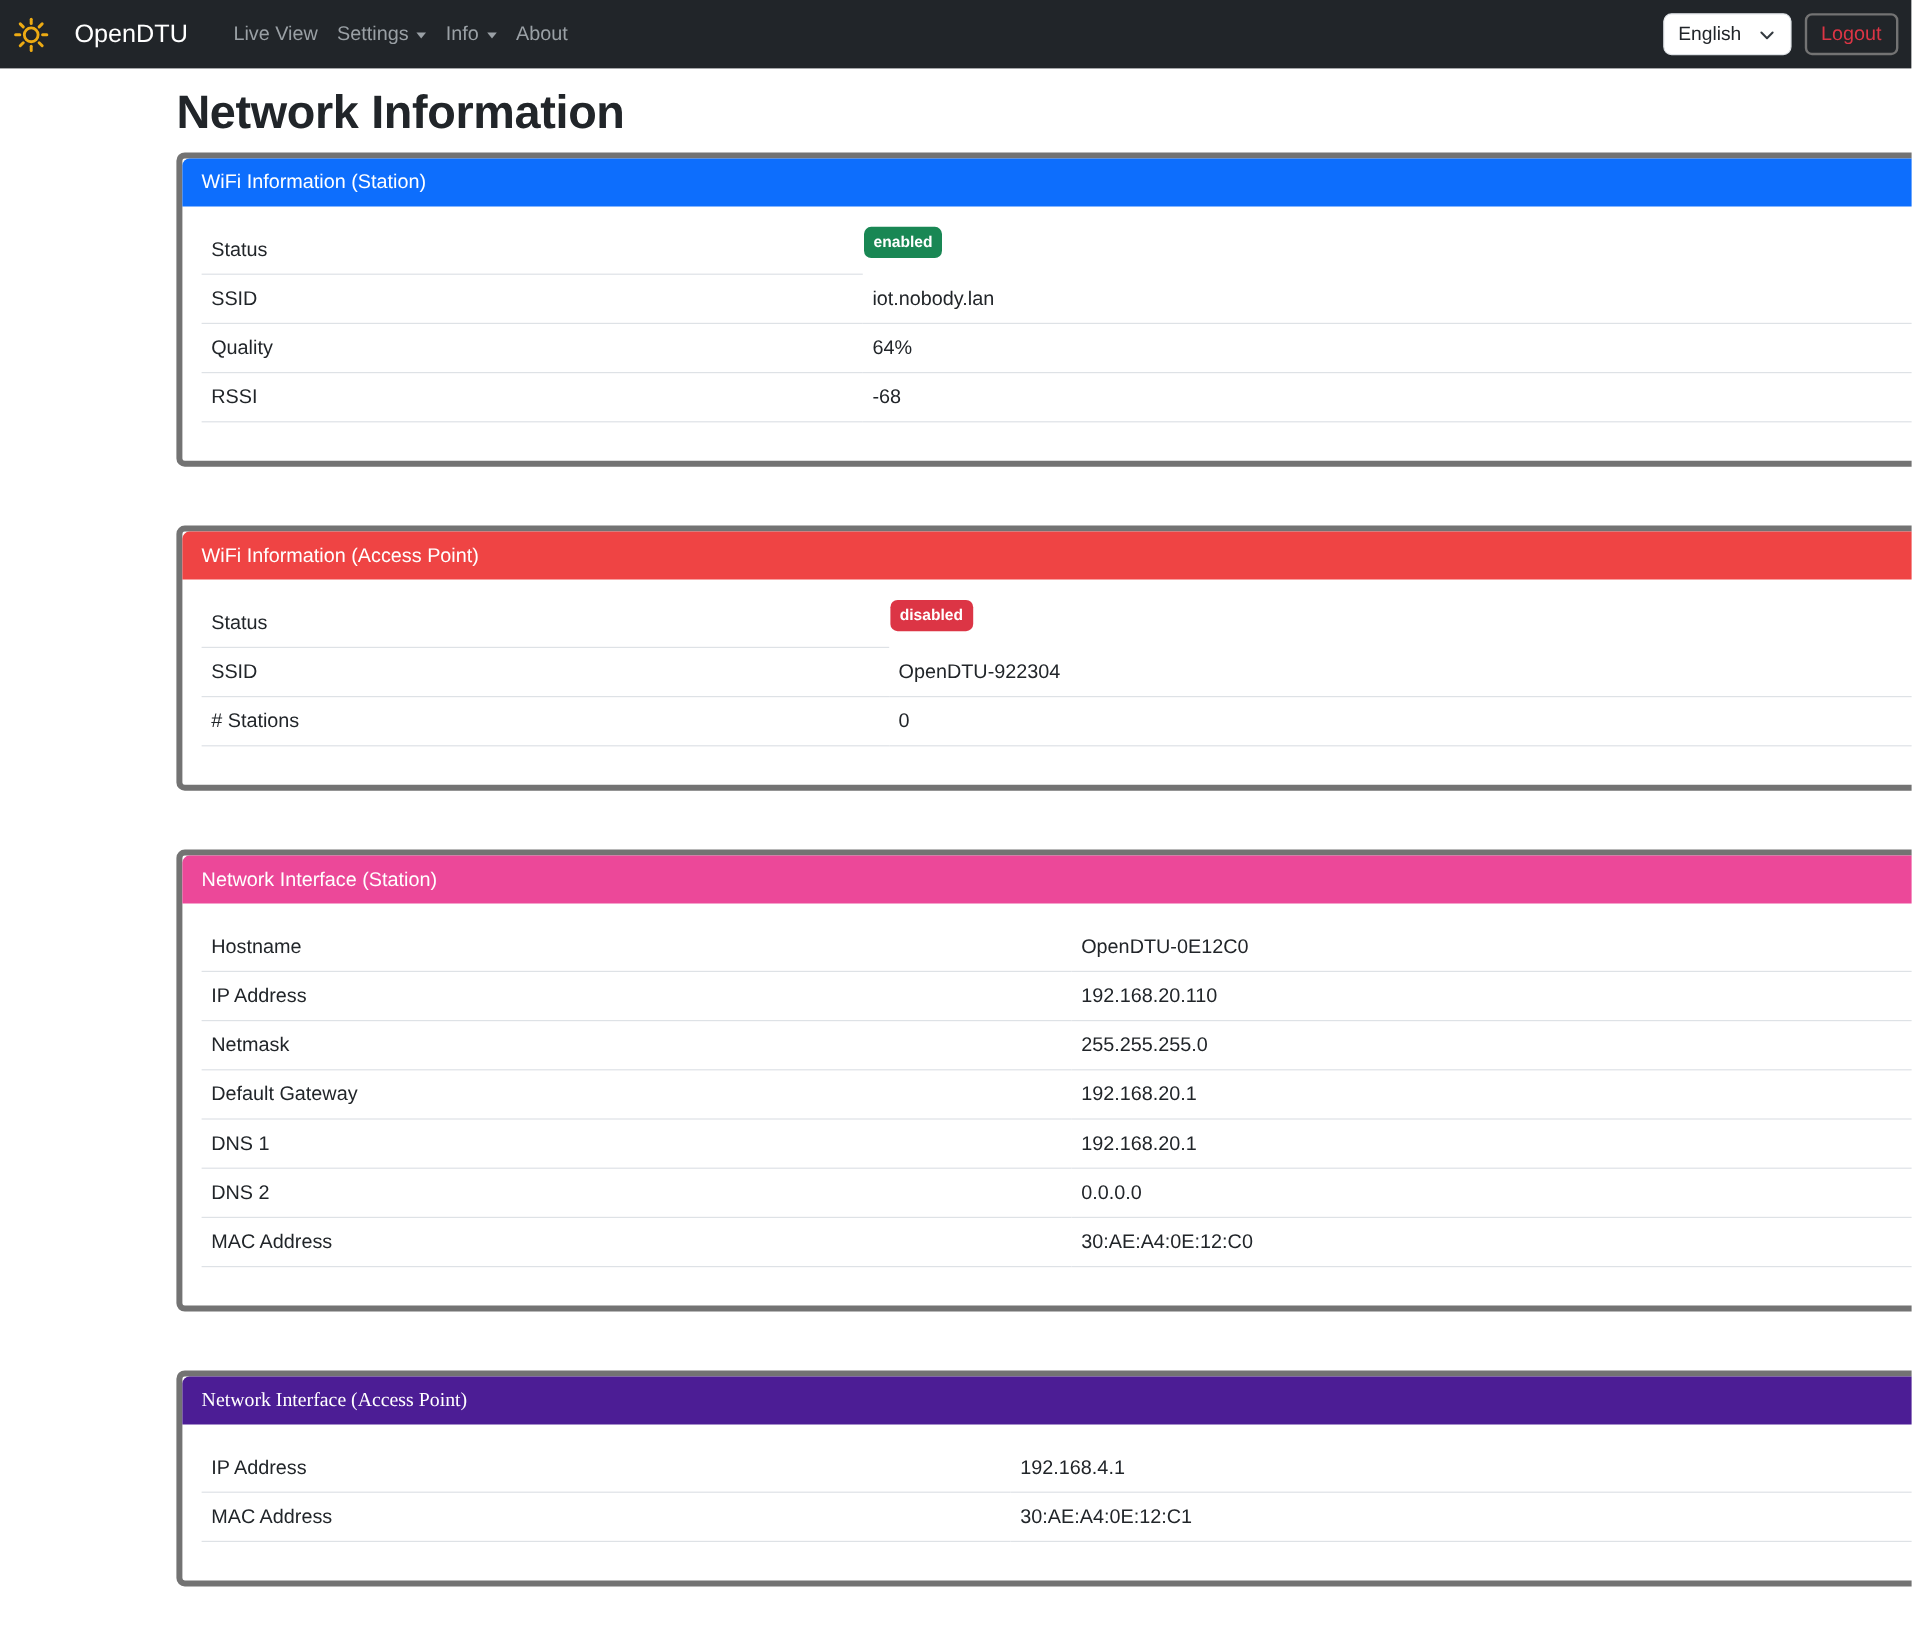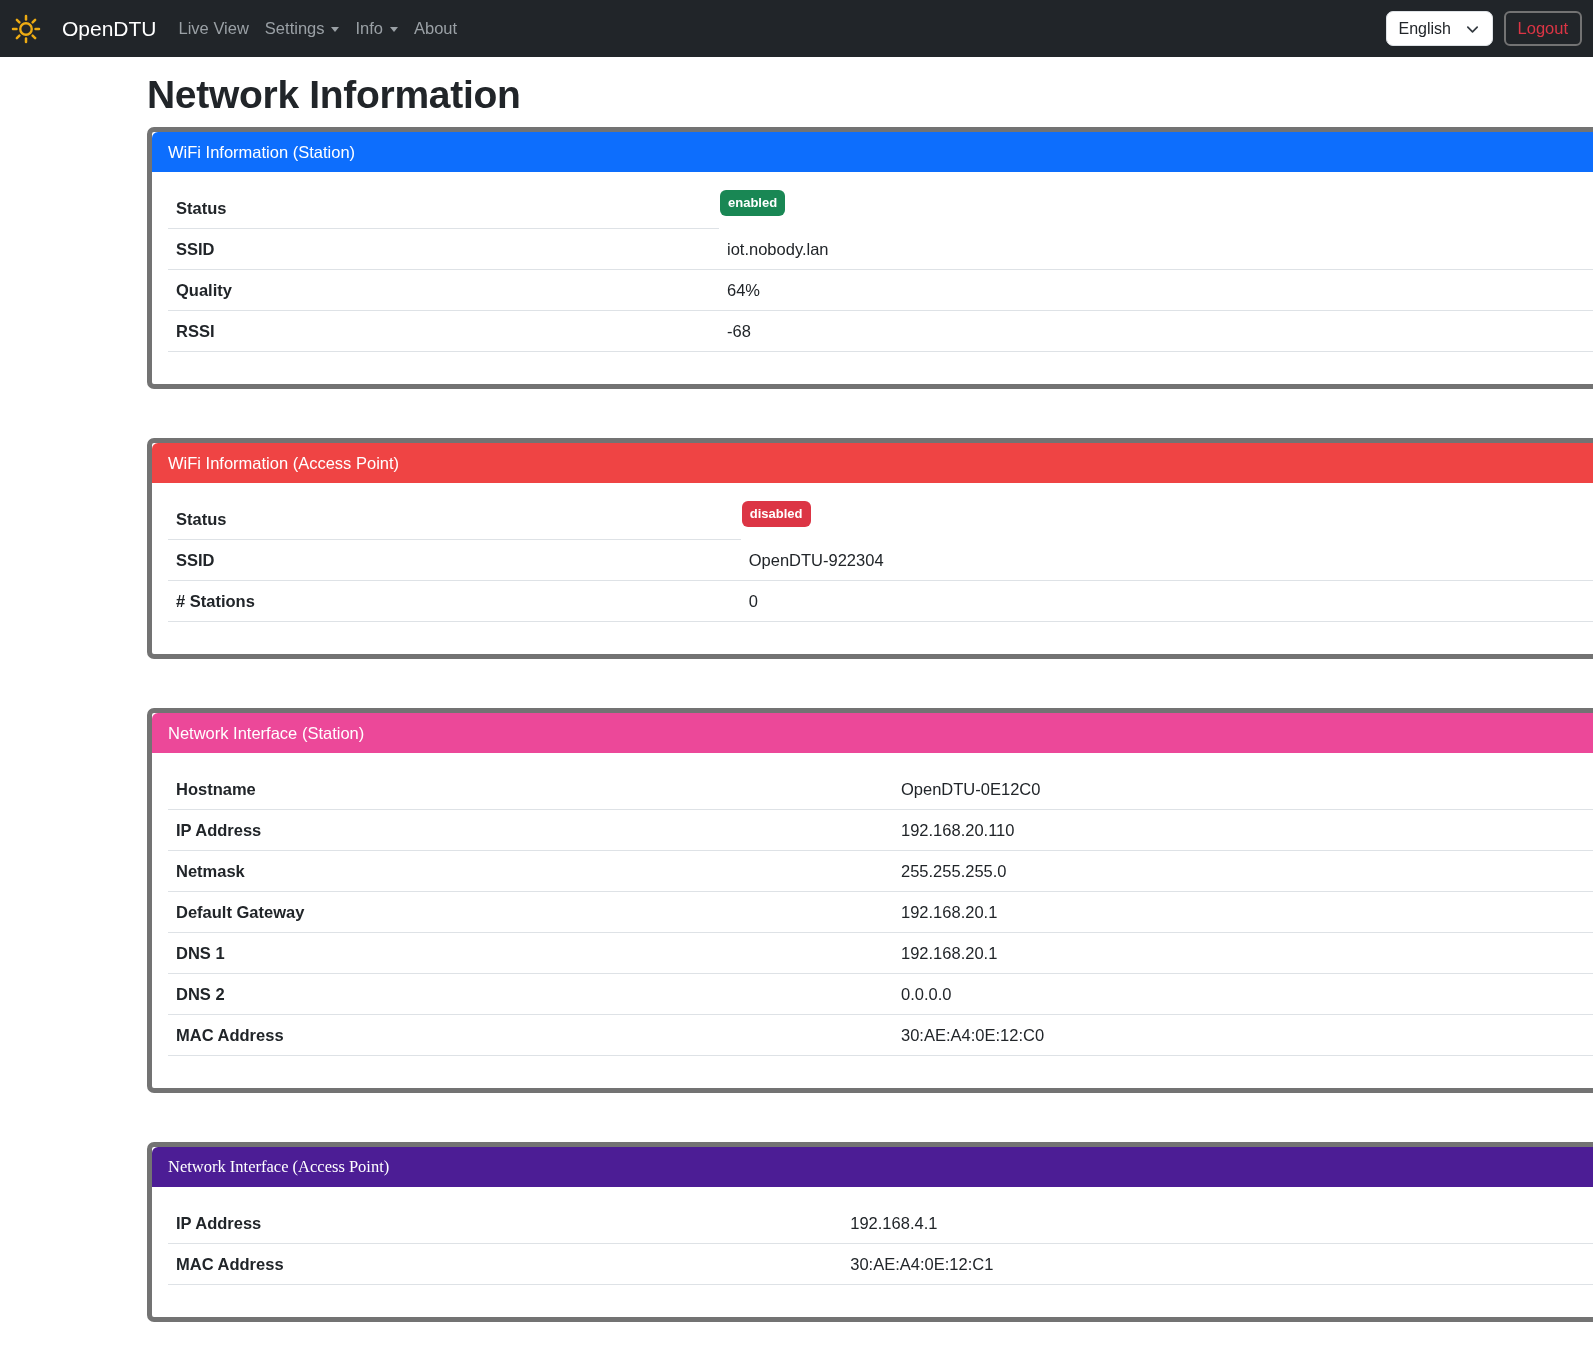--- a/index.html
+++ b/index.html
@@ -28,21 +28,21 @@
     font-size: 21px;
     margin-right: 14px;
     cursor: pointer;
     white-space: nowrap;
   }
   .brand svg { display: block; }
   .nav-links {
     display: flex;
     align-items: center;
     list-style: none;
-    margin: 0;
+    margin: 16px;
     padding: 0;
   }
   .nav-link {
     display: flex;
     align-items: center;
     gap: 7px;
     padding: 8px;
     font-size: 16.5px;
     color: #9aa0a5;
     cursor: pointer;
@@ -125,21 +125,21 @@
     margin-bottom: 16px;
   }
   .info-table th, .info-table td {
     text-align: left;
     font-size: 16.5px;
     line-height: 24px;
     padding: 8px;
     border-bottom: 1px solid #dee2e6;
     color: #212529;
   }
-  .info-table th { font-weight: 700; }
+  .info-table th { font-weight: 400; }
   .info-table td { font-weight: 400; }
 
   
   tr.status-row td {
     border-bottom: none;
     vertical-align: top;
     padding-top: 1px;
   }
   .badge {
     display: inline-block;

